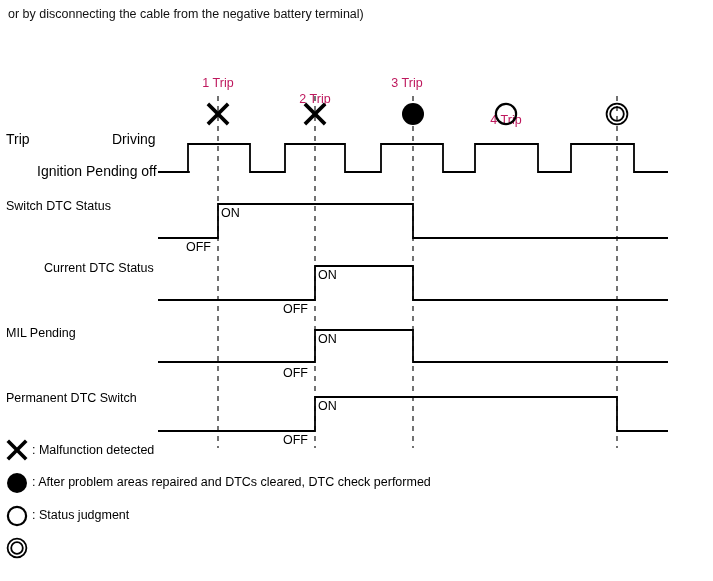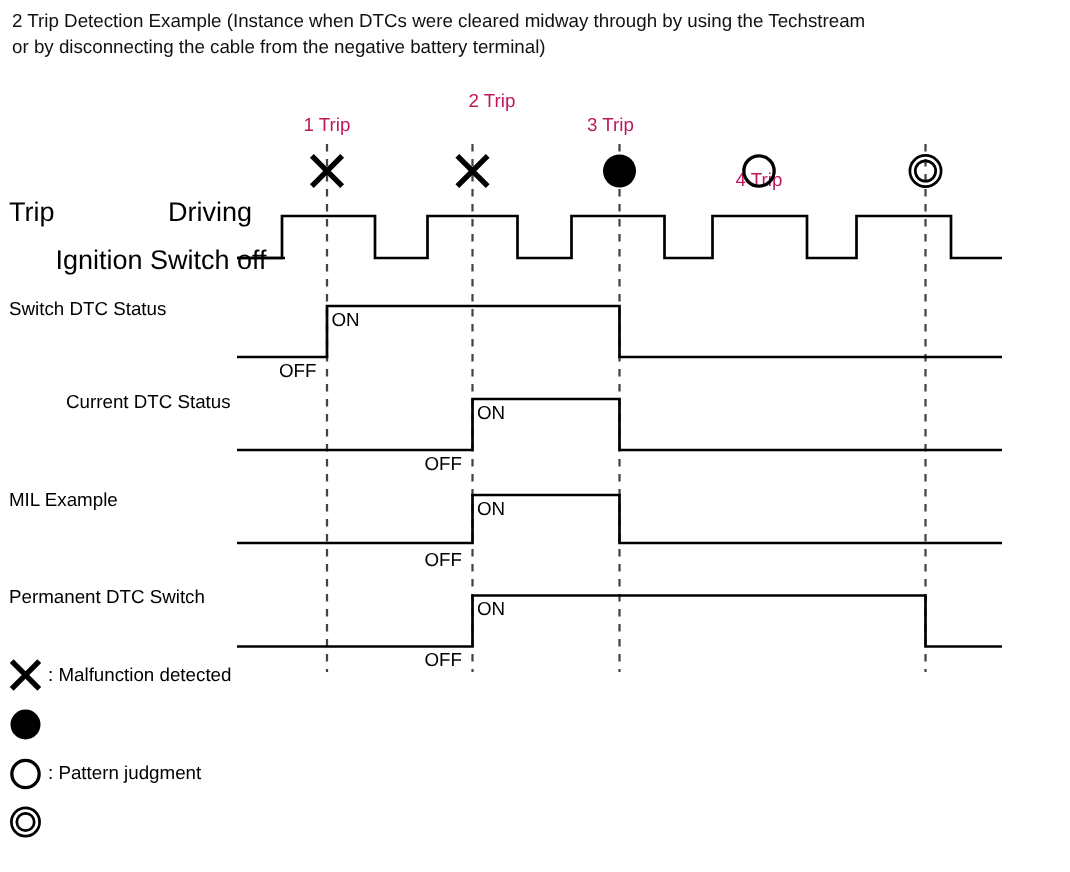--- a/index.html
+++ b/index.html
@@ -10,21 +10,21 @@
   }
   #diagram-root{position:absolute;inset:0;}
 
   .title{
     position:absolute;left:8px;top:6px;width:700px;
     font-size:12.5px;line-height:17px;color:#111;
   }
   .title .line2{display:block;}
 
   .axis-label{
-    position:absolute;font-size:18px;color:#000;white-space:nowrap;
+    position:absolute;font-size:14px;color:#000;white-space:nowrap;
   }
   .trip-tick-label{
     position:absolute;font-size:12.5px;color:#be185d;
     transform:translateX(-50%);white-space:nowrap;text-align:center;
   }
   .universal-label{
     position:absolute;font-size:12.5px;color:#000;white-space:nowrap;
   }
   .onoff{
     position:absolute;font-size:12.5px;color:#000;white-space:nowrap;
@@ -37,37 +37,36 @@
     position:absolute;font-size:12.5px;color:#000;white-space:nowrap;
   }
   .legend-text{position:absolute;left:32px;top:0px;font-size:12.5px;}
 </style>
 </head>
 <body>
 
 <div id="diagram-root">
 
   <div class="title">
-    <span>2 Trip Detection Example (Instance when DTCs were cleared midway through by using the Techstream</span>
     <span class="line2">or by disconnecting the cable from the negative battery terminal)</span>
   </div>
 
 
   <div class="trip-tick-label" style="left:218px;top:76px;">1 Trip</div>
-  <div class="trip-tick-label" style="left:315px;top:60px;margin-left:13px;">2 Trip</div>
+  <div class="trip-tick-label" style="left:315px;top:92px;">2 Trip</div>
   <div class="trip-tick-label" style="left:407px;top:76px;">3 Trip</div>
   <div class="trip-tick-label" style="left:506px;top:76px;margin-top:37px;">4 Trip</div>
 
   <div class="axis-label" style="left:6px;top:131px;">Trip</div>
   <div class="axis-label" style="left:112px;top:131px;">Driving</div>
-  <div class="axis-label" style="left:37px;top:163px;">Ignition Switch off</div>
+  <div class="axis-label" style="left:37px;top:163px;">Ignition Pending off</div>
 
   <div class="row-label" style="left:6px;top:199px;">Switch DTC Status</div>
   <div class="row-label" style="left:6px;top:261px;margin-left:38px;">Current DTC Status</div>
-  <div class="row-label" style="left:6px;top:326px;">MIL Example</div>
+  <div class="row-label" style="left:6px;top:326px;">MIL Pending</div>
   <div class="row-label" style="left:6px;top:391px;">Permanent DTC Switch</div>
 
   <div class="onoff" style="left:221px;top:206px;">ON</div>
   <div class="onoff" style="left:186px;top:240px;">OFF</div>
 
   <div class="onoff" style="left:318px;top:268px;">ON</div>
   <div class="onoff" style="left:283px;top:302px;">OFF</div>
 
   <div class="onoff" style="left:318px;top:332px;">ON</div>
   <div class="onoff" style="left:283px;top:366px;">OFF</div>
@@ -126,17 +125,20 @@
         <g>
           <circle cx="17" cy="548" r="9.4" fill="none" stroke="#000000" stroke-width="1.8"></circle>
           <circle cx="17" cy="548" r="5.8" fill="none" stroke="#000000" stroke-width="1.8"></circle>
         </g>
       </g>
   </svg>
 
   <div class="legend-row" style="left:0px;top:443px;width:500px;height:24px;">
     <span class="legend-text">: Malfunction detected</span>
   </div>
+  <div class="legend-row" style="left:0px;top:475px;width:620px;height:24px;">
+    <span class="legend-text">: After problem areas repaired and DTCs cleared, DTC check performed</span>
+  </div>
   <div class="legend-row" style="left:0px;top:508px;width:400px;height:24px;">
-    <span class="legend-text">: Pattern judgment</span>
+    <span class="legend-text">: Status judgment</span>
   </div>
 
 </div>
 
 </body></html>

